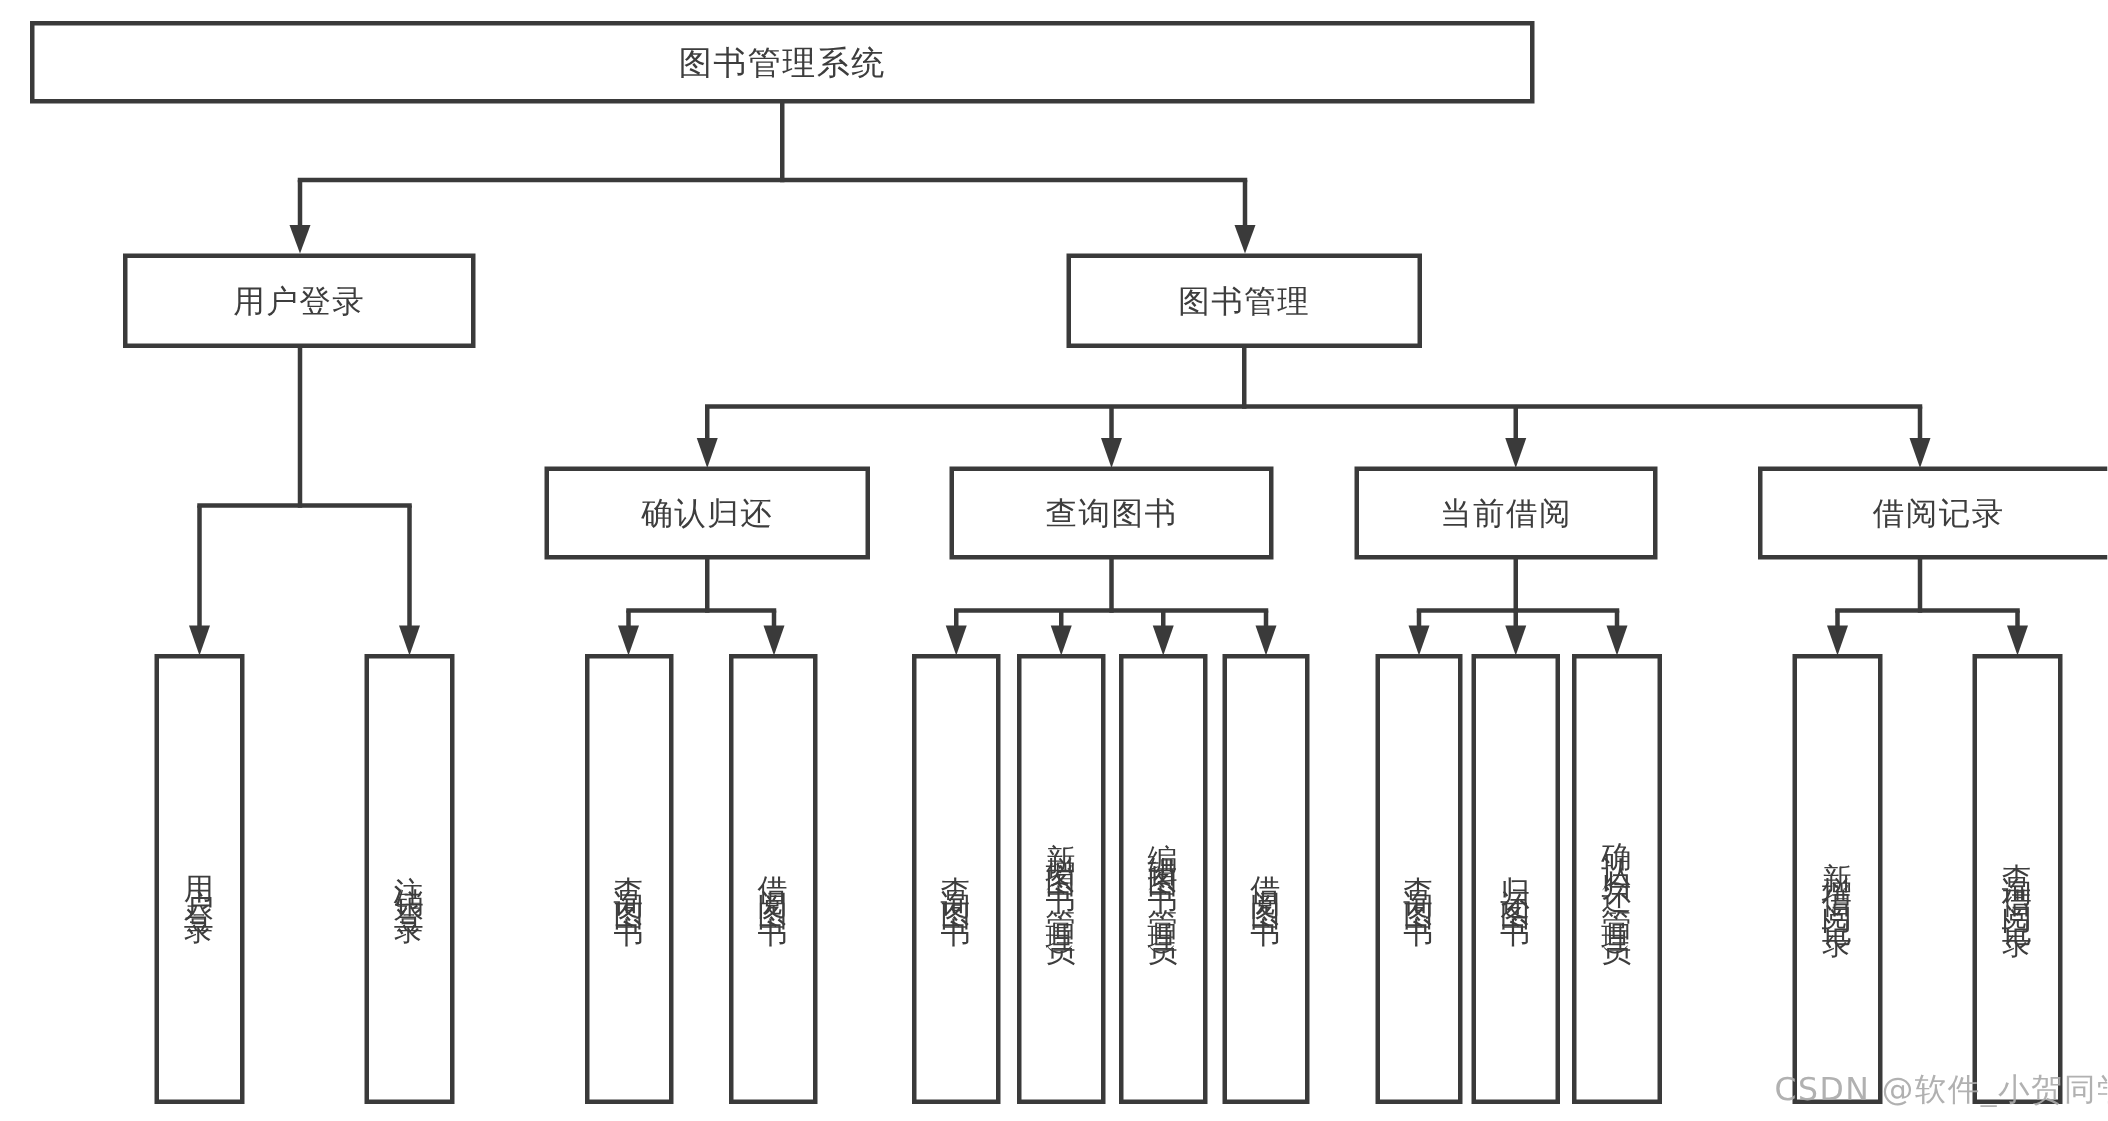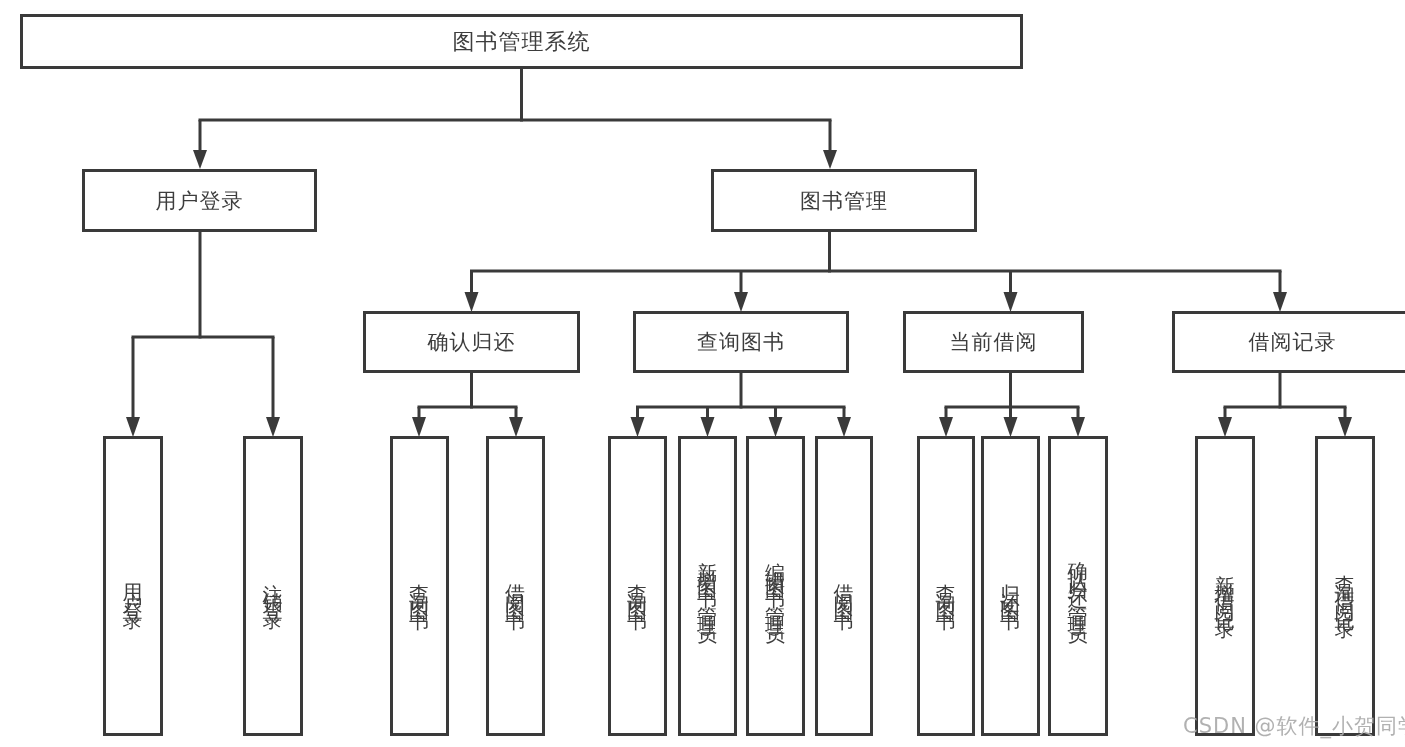--- a/index.html
+++ b/index.html
@@ -122,31 +122,31 @@
     <polygon points="1338,417 1352,417 1345,437"></polygon>
   </svg>
 
   <div class="box root-box" style="left:20px;top:14px;width:1003px;height:55px;text-align:right;">
     <span class="h-label">图书管理系统</span>
   </div>
 
   <div class="box" style="left:82px;top:169px;width:235px;height:63px;">
     <span class="h-label">用户登录</span>
   </div>
-  <div class="box" style="left:711px;top:169px;width:266px;height:63px;">
+  <div class="box" style="left:711px;top:169px;width:237px;height:63px;">
     <span class="h-label">图书管理</span>
   </div>
 
   <div class="box" style="left:363px;top:311px;width:217px;height:62px;">
     <span class="h-label">确认归还</span>
   </div>
   <div class="box" style="left:633px;top:311px;width:216px;height:62px;">
     <span class="h-label">查询图书</span>
   </div>
-  <div class="box" style="left:903px;top:311px;width:181px;height:62px;">
+  <div class="box" style="left:903px;top:311px;width:202px;height:62px;">
     <span class="h-label">当前借阅</span>
   </div>
   <div class="box" style="left:1172px;top:311px;width:241px;height:62px;">
     <span class="h-label">借阅记录</span>
   </div>
 
   <div class="box leaf" style="left:103px;top:436px;width:60px;height:300px;">
     <span class="vtext">用户登录</span>
   </div>
   <div class="box leaf" style="left:243px;top:436px;width:60px;height:300px;">

